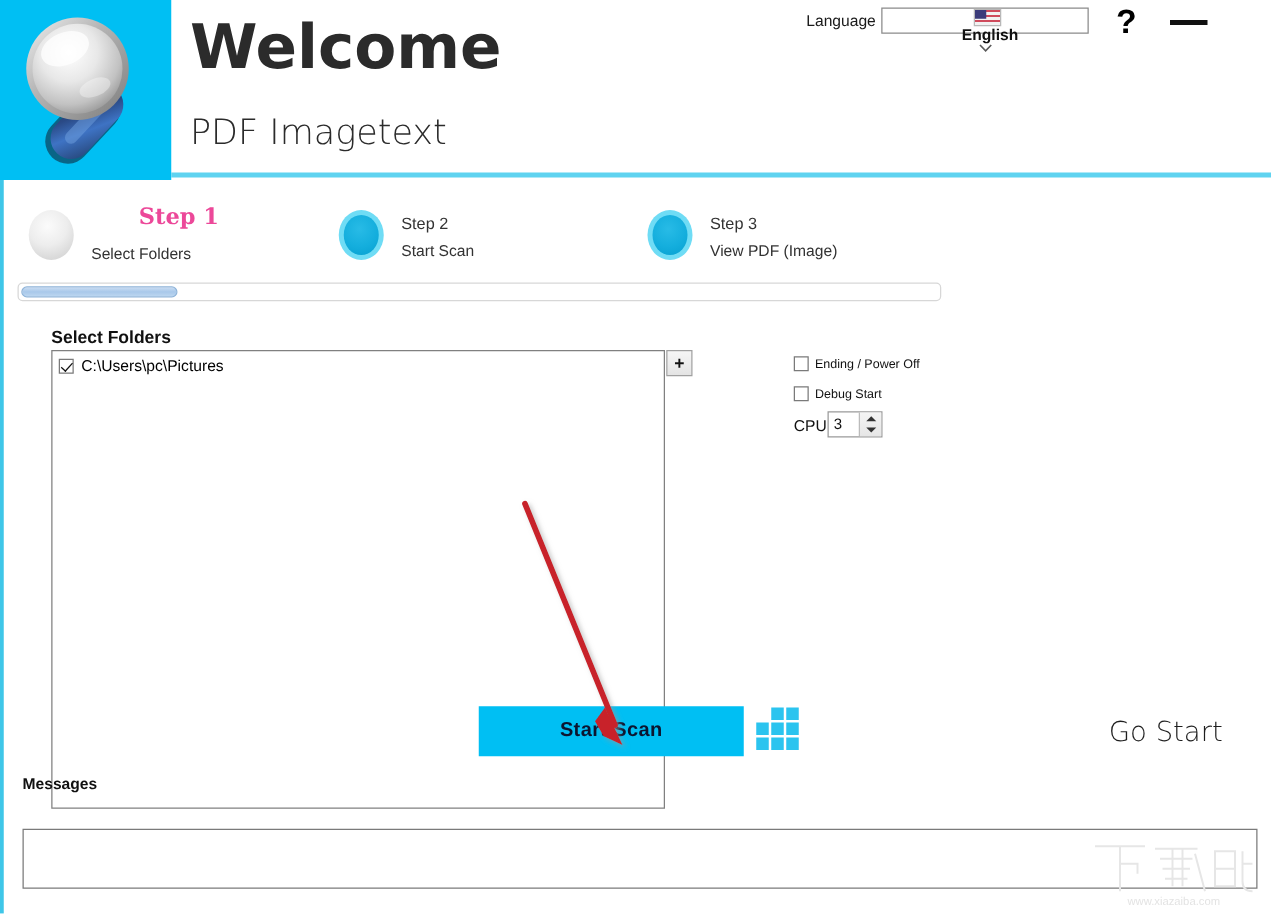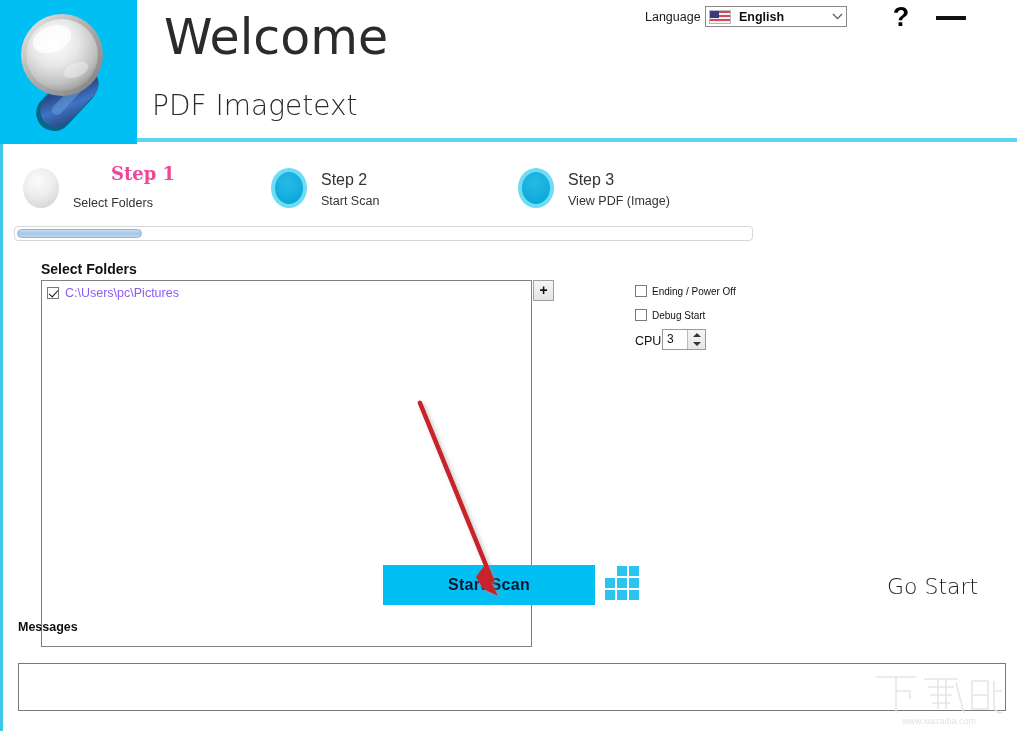--- a/index.html
+++ b/index.html
@@ -36,51 +36,51 @@
   .magnifier {
     position: absolute;
     left: 6px; top: 8px;
     width: 125px; height: 128px;
   }
   .title-welcome {
     position: absolute;
     left: 152px; top: 4px;
     font-family: "DejaVu Sans", sans-serif;
     font-size: 49px;
-    font-weight: 400;
+    font-weight: 700;
     color: #2b2b2b;
     letter-spacing: 0px;
     line-height: 68px;
-    margin-left: 12px;
   }
   .title-sub {
     position: absolute;
     left: 152px; top: 88px;
     font-family: "DejaVu Sans", sans-serif;
     font-size: 28px;
     font-weight: 300;
     color: #2b2b2b;
     line-height: 36px;
   }
 
   .lang-label {
     position: absolute;
     left: 645px; top: 10px;
     font-size: 12.5px;
     color: #1a1a1a;
   }
   .lang-select {
     position: absolute;
     left: 705px; top: 6px;
-    width: 142px; height: 21px;
+    width: 166px; height: 21px;
     border: 1px solid #8a8a8a;
     background: #ffffff;
     box-sizing: border-box;
     display: flex;
     align-items: center;
+    flex-direction: column;
   }
   .flag {
     width: 22px; height: 14px;
     margin-left: 3px;
     position: relative;
     overflow: hidden;
     flex: 0 0 auto;
     border: 1px solid #b8b8b8;
     box-sizing: border-box;
   }
@@ -188,21 +188,21 @@
     font-family: "DejaVu Serif", serif;
     font-size: 18px;
     font-weight: bold;
     color: #ec4899;
     white-space: nowrap;
     margin-left: 38px;
   }
   .step-title-small {
     position: absolute;
     left: 50px; top: 3px;
-    font-size: 16px;
+    font-size: 13px;
     color: #333;
     white-space: nowrap;
   }
   .step-sub {
     position: absolute;
     left: 50px; top: 26px;
     font-size: 12.5px;
     color: #333;
     white-space: nowrap;
   }
@@ -244,21 +244,21 @@
     background: #ffffff;
     box-sizing: border-box;
     overflow: hidden;
   }
   .folder-item {
     display: flex;
     align-items: center;
     height: 18px;
     padding: 3px 0 0 5px;
     font-size: 12.5px;
-    color: #8b5cf6;
+    color: #000000;
   }
   .cb {
     width: 12px; height: 12px;
     border: 1px solid #7a7a7a;
     background: #fff;
     box-sizing: border-box;
     position: relative;
     flex: 0 0 auto;
     margin-right: 6px;
   }

